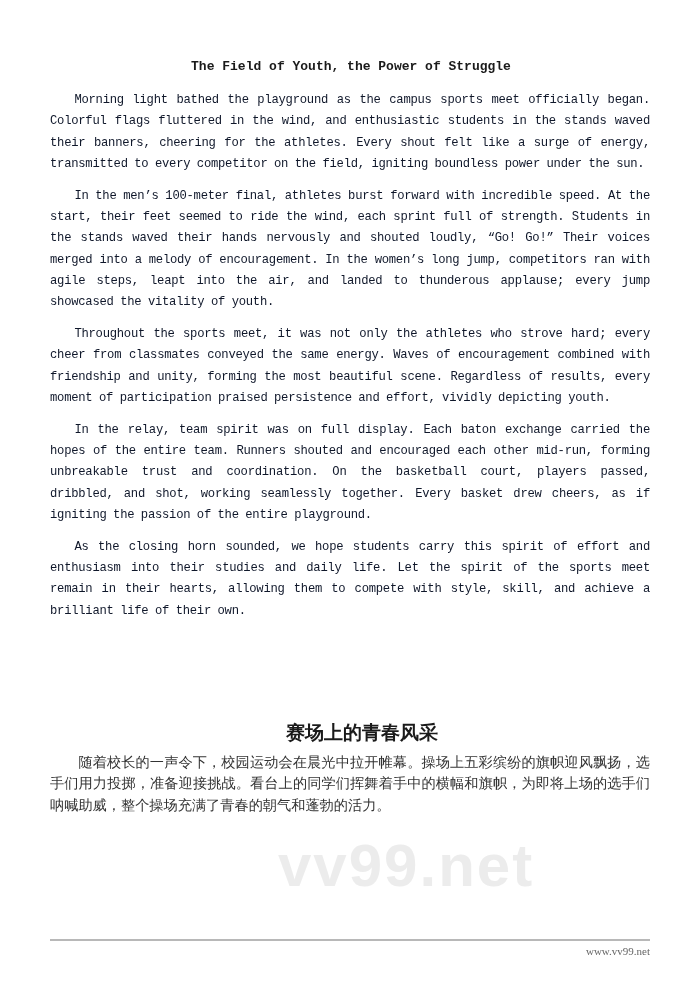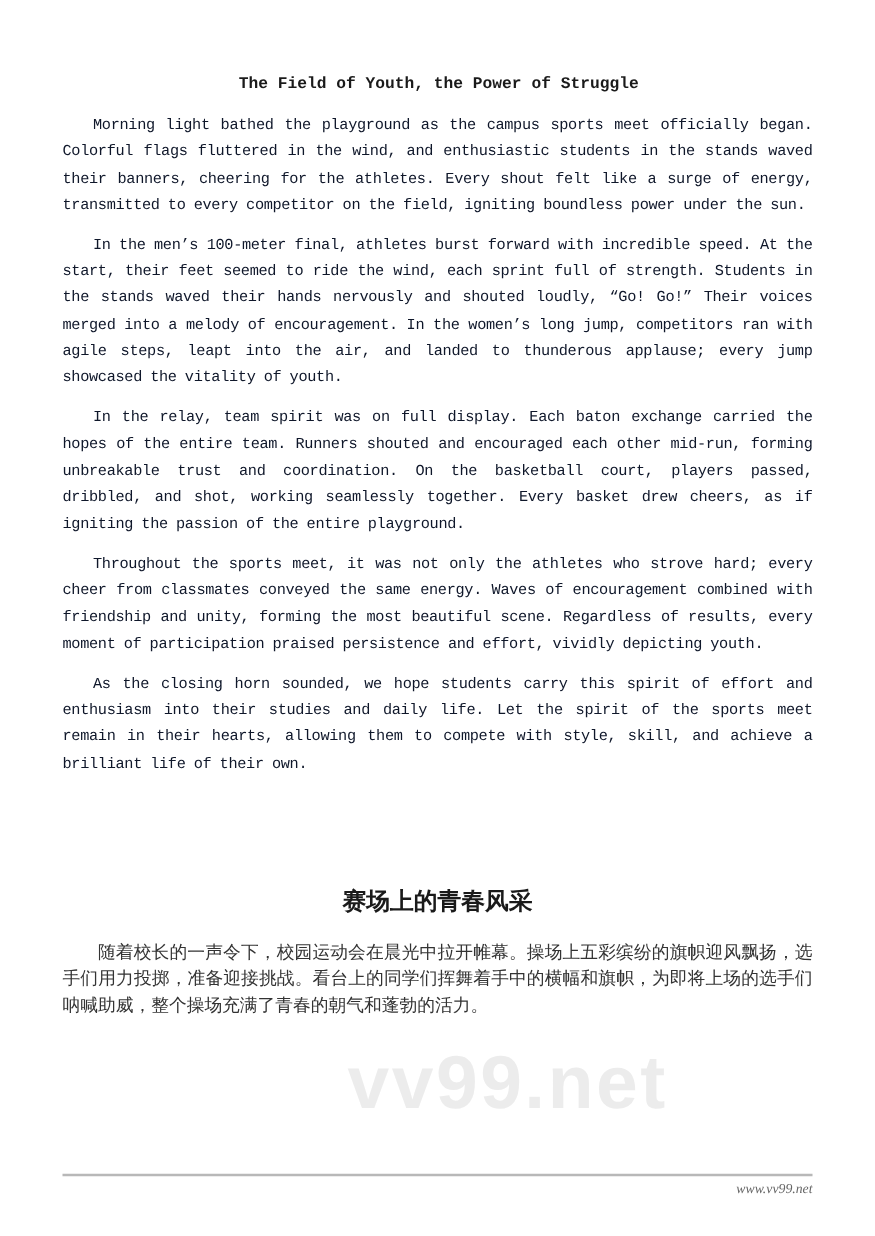--- a/index.html
+++ b/index.html
@@ -54,21 +54,21 @@
     .title-zh {
       position: absolute;
       left: 0;
       top: 708px;
       width: 600px;
       text-align: center;
       font-family: "DejaVu Serif", "Liberation Serif", serif;
       font-size: 19px;
       font-weight: bold;
       color: #1a1a1a;
-      margin: 0;
+      margin: 12px;
     }
     .body-zh {
       position: absolute;
       left: 0;
       top: 752px;
       width: 600px;
     }
     .para-zh {
       margin: 0 0 10px 0;
       font-size: 14.2px;
@@ -96,36 +96,35 @@
       top: 939px;
       width: 600px;
       height: 0;
       border-top: 2px solid #b8b8b8;
     }
     .footer-url {
       position: absolute;
       right: 50px;
       top: 945px;
       font-family: "Liberation Serif", "DejaVu Serif", serif;
-      font-style: italic;
       font-size: 11px;
       color: #666666;
     }
   </style>
 </head>
 <body>
 
 <div class="page">
   <h1 class="title-en">The Field of Youth, the Power of Struggle</h1>
 
   <div class="body-en">
     <p class="para-en">Morning light bathed the playground as the campus sports meet officially began. Colorful flags fluttered in the wind, and enthusiastic students in the stands waved their banners, cheering for the athletes. Every shout felt like a surge of energy, transmitted to every competitor on the field, igniting boundless power under the sun.</p>
     <p class="para-en">In the men’s 100-meter final, athletes burst forward with incredible speed. At the start, their feet seemed to ride the wind, each sprint full of strength. Students in the stands waved their hands nervously and shouted loudly, “Go! Go!” Their voices merged into a melody of encouragement. In the women’s long jump, competitors ran with agile steps, leapt into the air, and landed to thunderous applause; every jump showcased the vitality of youth.</p>
+    <p class="para-en">Throughout the sports meet, it was not only the athletes who strove hard; every cheer from classmates conveyed the same energy. Waves of encouragement combined with friendship and unity, forming the most beautiful scene. Regardless of results, every moment of participation praised persistence and effort, vividly depicting youth.</p>
     <p class="para-en">In the relay, team spirit was on full display. Each baton exchange carried the hopes of the entire team. Runners shouted and encouraged each other mid-run, forming unbreakable trust and coordination. On the basketball court, players passed, dribbled, and shot, working seamlessly together. Every basket drew cheers, as if igniting the passion of the entire playground.</p>
-    <p class="para-en">Throughout the sports meet, it was not only the athletes who strove hard; every cheer from classmates conveyed the same energy. Waves of encouragement combined with friendship and unity, forming the most beautiful scene. Regardless of results, every moment of participation praised persistence and effort, vividly depicting youth.</p>
     <p class="para-en">As the closing horn sounded, we hope students carry this spirit of effort and enthusiasm into their studies and daily life. Let the spirit of the sports meet remain in their hearts, allowing them to compete with style, skill, and achieve a brilliant life of their own.</p>
   </div>
 
   <h1 class="title-zh">赛场上的青春风采</h1>
 
   <div class="body-zh">
     <p class="para-zh">随着校长的一声令下，校园运动会在晨光中拉开帷幕。操场上五彩缤纷的旗帜迎风飘扬，选手们用力投掷，准备迎接挑战。看台上的同学们挥舞着手中的横幅和旗帜，为即将上场的选手们呐喊助威，整个操场充满了青春的朝气和蓬勃的活力。</p>
   </div>
 </div>
 

